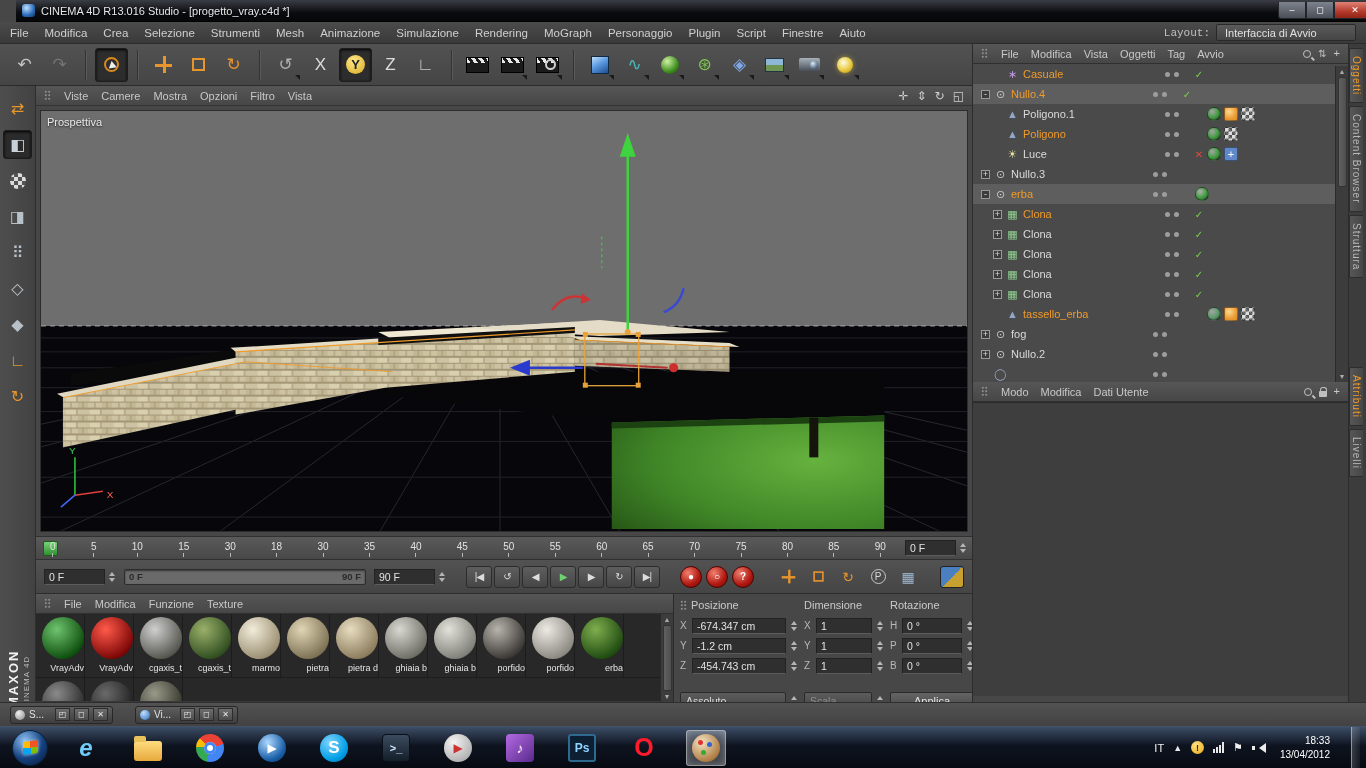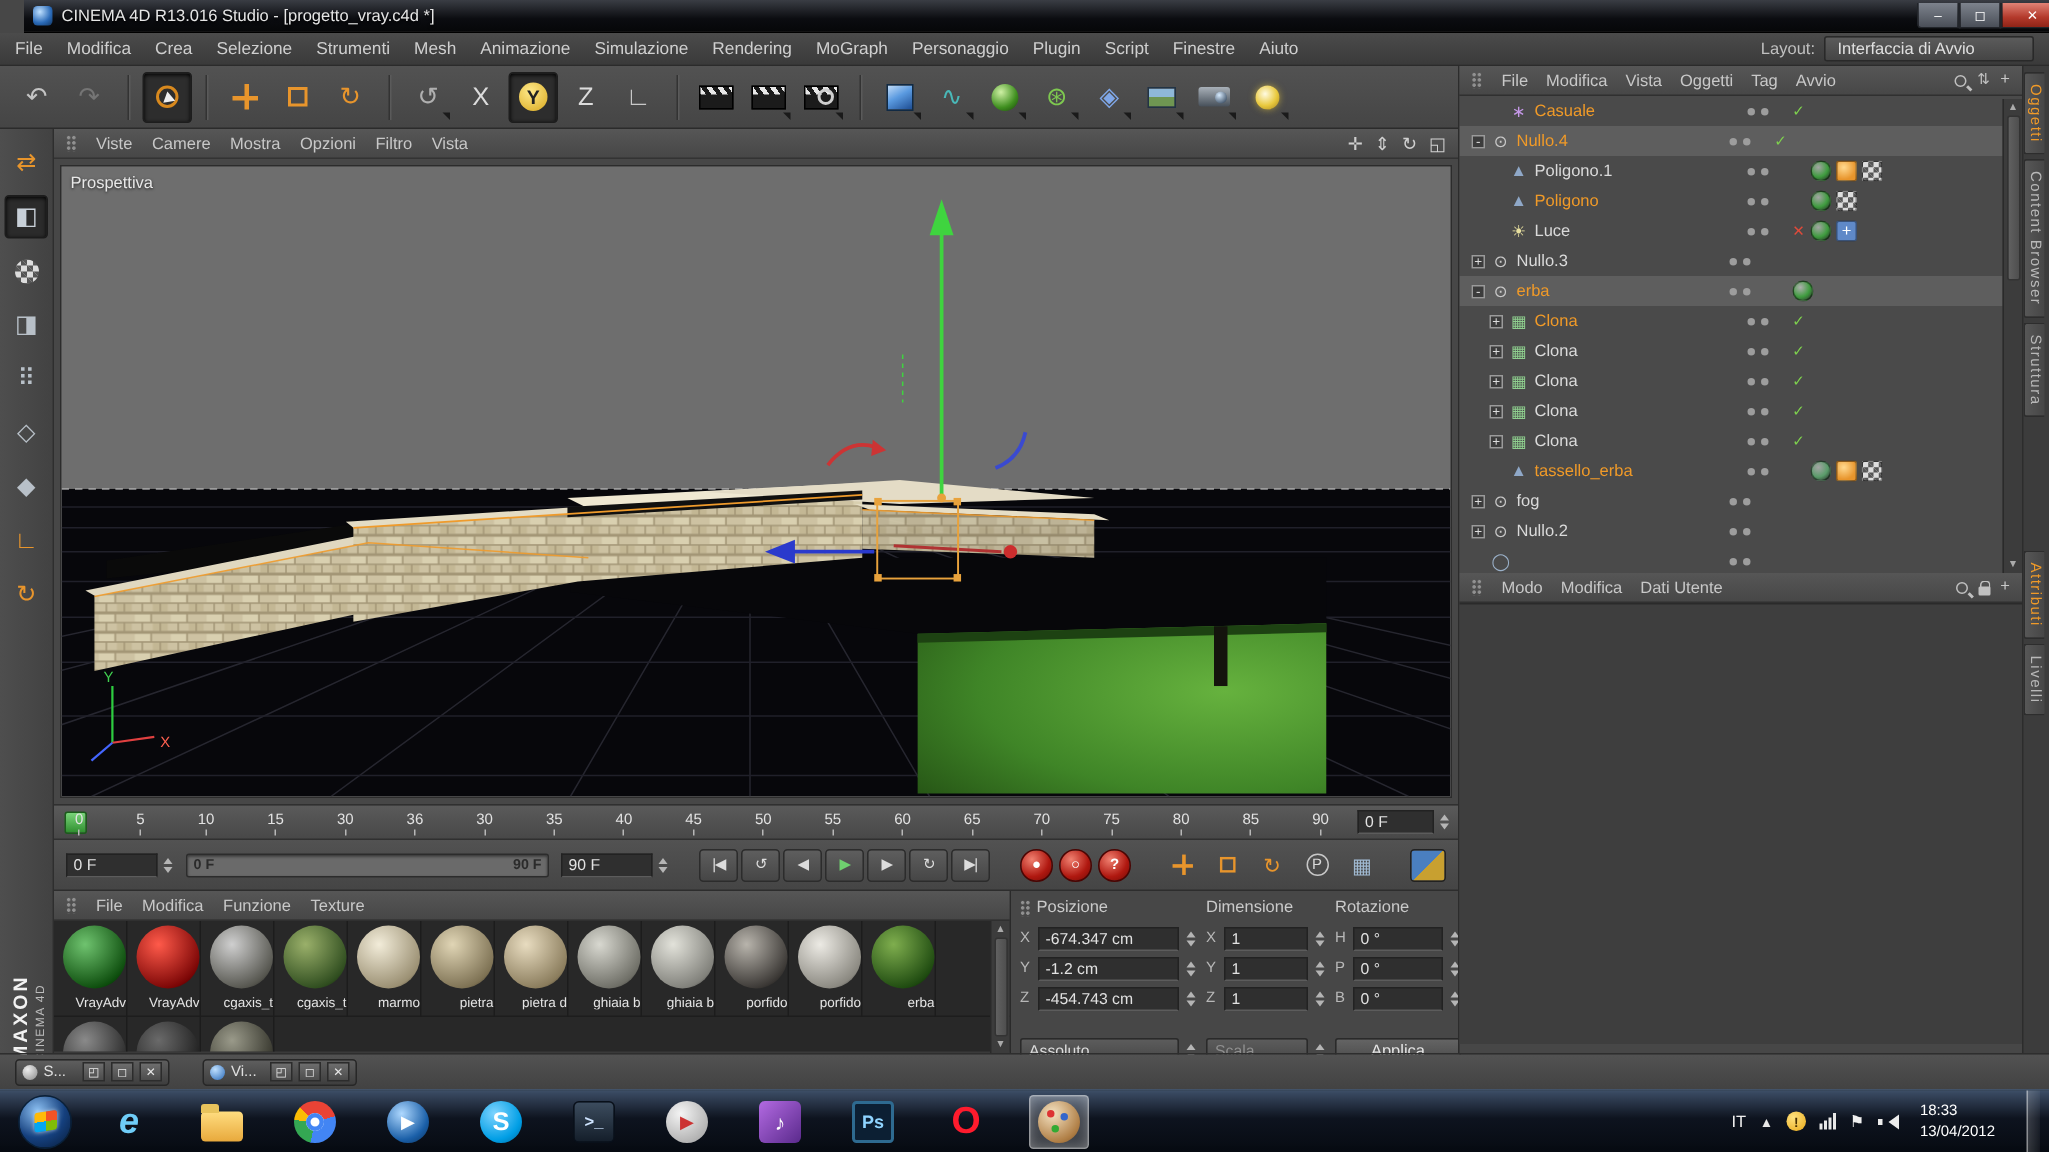--- a/index.html
+++ b/index.html
@@ -11,21 +11,21 @@
 #titlebar .title{color:#e6e6e6;font-size:11px;text-shadow:0 1px 2px #000;}
 .winbtns{margin-left:auto;display:flex;}
 .wbtn{width:28px;height:17px;display:flex;align-items:center;justify-content:center;color:#fff;font-size:9px;background:linear-gradient(#7d838d,#4a4f58);border:1px solid #22252a;border-top:none;}
 .wbtn.first{border-radius:0 0 0 3px;}
 .wbtn.close{background:linear-gradient(#e08376,#b3392b 60%,#8f2417);border-radius:0 0 3px 0;width:42px;}
 
 #menubar{position:absolute;left:0;top:22px;width:1366px;height:22px;background:linear-gradient(#4b4b4b,#3a3a3a);border-bottom:1px solid #2b2b2b;display:flex;align-items:center;padding:0 10px;}
 .mb-items{display:flex;gap:16px;}
 .mitem{color:#cfcfcf;font-size:11.5px;cursor:default;}
 #layoutbox{margin-left:auto;display:flex;align-items:center;gap:6px;}
-#layoutbox .llabel{color:#c0c0c0;font-size:11px;}
+#layoutbox .llabel{color:#c0c0c0;font-size:11px;font-family:Liberation Mono, monospace;}
 #layoutbox .lselect{background:linear-gradient(#5b5b5b,#454545);border:1px solid #292929;color:#e0e0e0;font-size:11px;height:17px;display:flex;align-items:center;padding:0 8px;min-width:140px;border-radius:2px;}
 
 #toolbar{position:absolute;left:0;top:44px;width:1366px;height:42px;background:linear-gradient(#525252,#454545);border-bottom:1px solid #2b2b2b;display:flex;align-items:center;padding:0 8px;gap:2px;}
 .tgroup{display:flex;align-items:center;gap:2px;}
 .tsep{width:1px;height:30px;background:#333;margin:0 7px;box-shadow:1px 0 0 #5a5a5a;}
 .tbtn{width:33px;height:34px;display:flex;align-items:center;justify-content:center;position:relative;border-radius:3px;}
 .tbtn.active{background:#2d2d2d;box-shadow:inset 0 1px 3px #000;border:1px solid #1d1d1d;}
 .tglyph{font-size:17px;line-height:1;}
 .ddarrow{position:absolute;right:2px;bottom:2px;width:0;height:0;border-left:5px solid transparent;border-top:5px solid #1a1a1a;display:none;}
 .tbtn.dd .ddarrow{display:block;}
@@ -198,21 +198,21 @@
 #tray .tlang{color:#f0f0f0;font-size:11px;}
 #tray .tup{color:#e8e8e8;font-size:9px;}
 .t-warn{width:13px;height:13px;border-radius:50%;background:radial-gradient(circle at 35% 30%,#ffe27f,#e8a817);color:#4a3000;font-size:9px;font-weight:bold;display:flex;align-items:center;justify-content:center;}
 .t-net{display:flex;align-items:flex-end;gap:1px;height:11px;}
 .t-net i{width:2px;background:#e8e8e8;display:block;}
 .t-net i:nth-child(1){height:4px;}.t-net i:nth-child(2){height:6px;}.t-net i:nth-child(3){height:8px;}.t-net i:nth-child(4){height:11px;}
 .t-flag{color:#f0f0f0;font-size:11px;}
 .t-vol{position:relative;width:13px;height:12px;}
 .t-vol::before{content:'';position:absolute;left:0;top:4px;width:3px;height:4px;background:#ececec;}
 .t-vol::after{content:'';position:absolute;left:2px;top:1px;border:5px solid transparent;border-right:7px solid #ececec;}
-#clock{display:flex;flex-direction:column;align-items:flex-start;color:#fff;font-size:10px;line-height:1.4;padding:0 6px;}
+#clock{display:flex;flex-direction:column;align-items:flex-end;color:#fff;font-size:10px;line-height:1.4;padding:0 6px;}
 #showdesk{width:9px;height:42px;background:linear-gradient(90deg,rgba(255,255,255,.18),rgba(255,255,255,.05));border-left:1px solid rgba(255,255,255,.5);margin-left:6px;}
 </style>
 </head>
 <body>
 
 <div id="titlebar">
   <span class="appicon"></span>
   <span class="title">CINEMA 4D R13.016 Studio - [progetto_vray.c4d *]</span>
   <div class="winbtns">
     <span class="wbtn first">–</span>
@@ -484,21 +484,21 @@
 </div>
 
 <div id="ruler">
   <div id="rmarker"></div>
   <div class="rnums">
       <span class="rtick">0</span>
       <span class="rtick">5</span>
       <span class="rtick">10</span>
       <span class="rtick">15</span>
       <span class="rtick">30</span>
-      <span class="rtick">36</span>
+      <span class="rtick">18</span>
       <span class="rtick">30</span>
       <span class="rtick">35</span>
       <span class="rtick">40</span>
       <span class="rtick">45</span>
       <span class="rtick">50</span>
       <span class="rtick">55</span>
       <span class="rtick">60</span>
       <span class="rtick">65</span>
       <span class="rtick">70</span>
       <span class="rtick">75</span>

